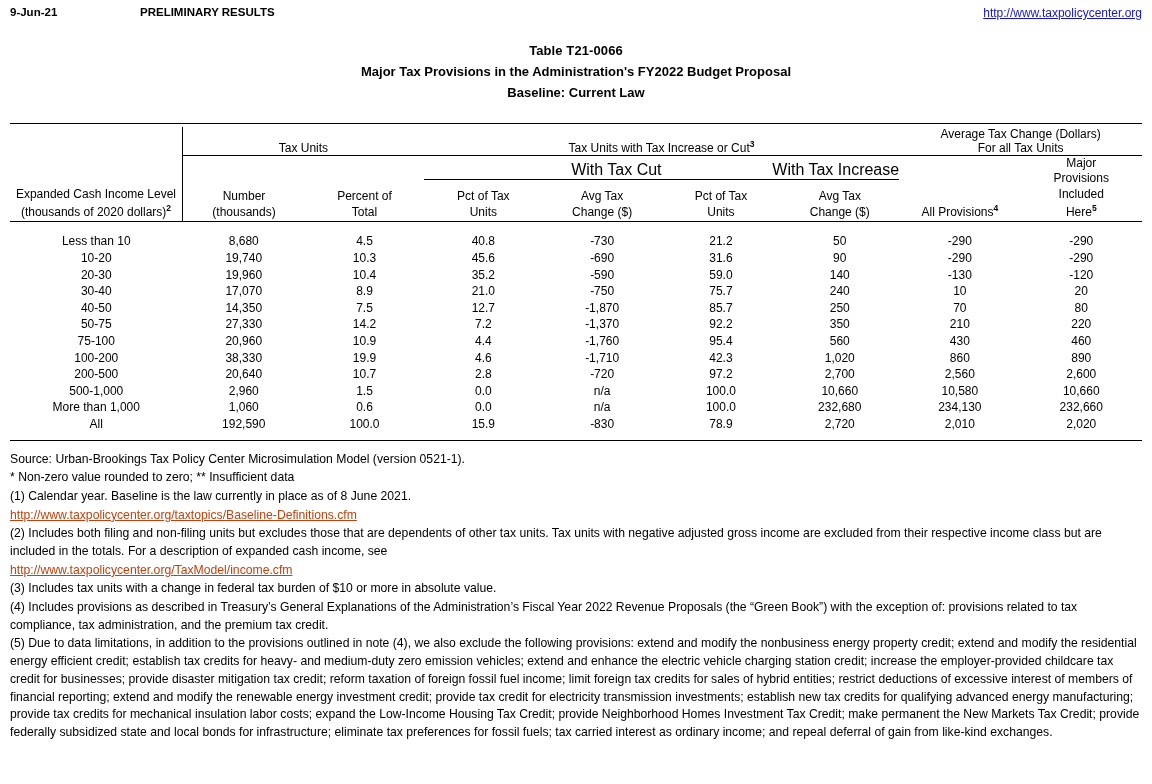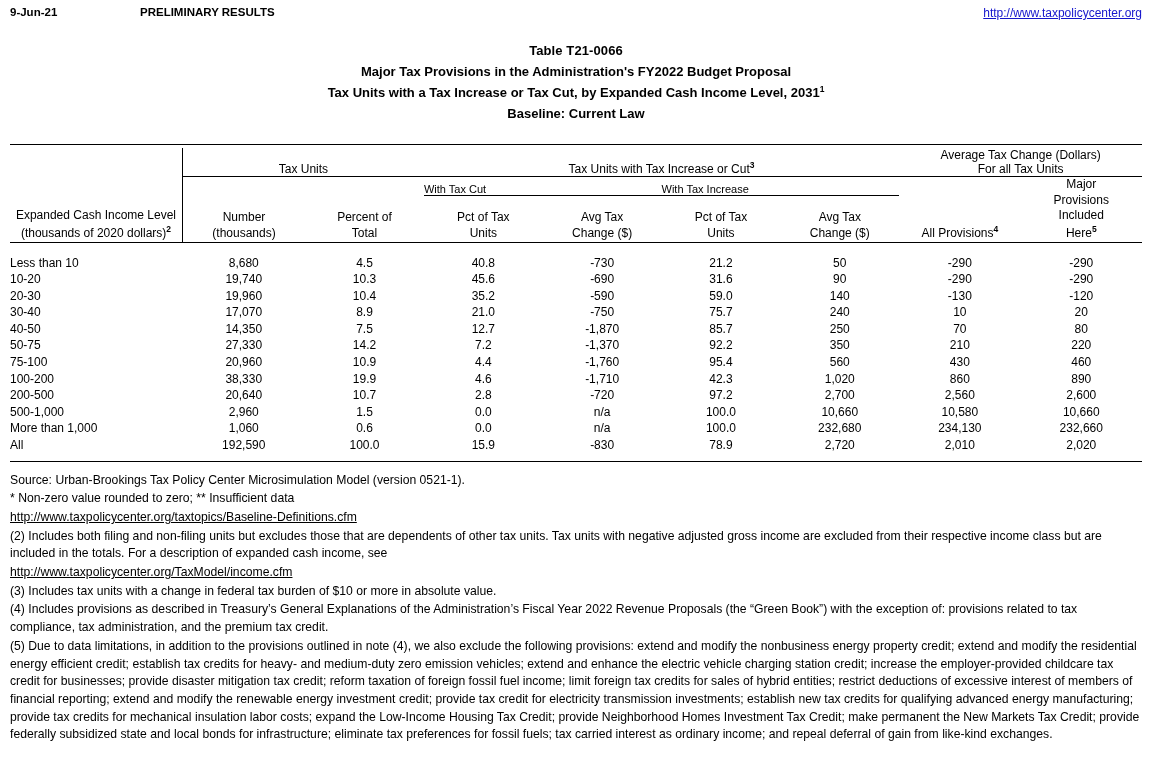--- a/index.html
+++ b/index.html
@@ -64,23 +64,23 @@
   .rule-bot td { border-top: 1.6px solid #000; height: 3px; font-size: 0; }
 
   .hdr-grp {
     text-align: center;
     font-weight: bold;
     font-size: 12px;
     padding: 5px 2px 3px 2px;
   }
   .hdr-grp.under { border-bottom: 1px solid #000; }
   .hdr-sub {
-    text-align: left;
-    font-weight: bold;
-    font-size: 11px;
+    text-align: right;
+    font-weight: bold;
+    font-size: 16px;
     padding: 3px 2px 2px 2px;
   }
   .hdr-sub.under { border-bottom: 1px solid #000; }
   .hdr-col {
     text-align: center;
     font-weight: bold;
     font-size: 12px;
     padding: 4px 3px 6px 3px;
     line-height: 1.32;
   }
@@ -89,21 +89,21 @@
     font-weight: bold;
     font-size: 12px;
     line-height: 1.32;
     padding: 6px 4px 6px 4px;
     border-right: 1px solid #000;
     border-bottom: 1px solid #000;
   }
   .hdr-bottom-rule { border-bottom: 1px solid #000; }
 
   td.stub {
-    text-align: left;
+    text-align: center;
     font-weight: bold;
     padding: 1px 28px 1px 4px;
     white-space: nowrap;
   }
   td.num {
     text-align: center;
     padding: 1px 2px;
     white-space: nowrap;
   }
   tr.datarow td { height: 16.6px; line-height: 16.6px; }
@@ -121,41 +121,40 @@
   col.c-f    { width: 95px; }
 
   
   .notes {
     margin-top: 7px;
     font-size: 12.2px;
     line-height: 1.45;
   }
   .notes p { margin: 0 0 1px 0; }
   .notes a {
-    color: #000000;
+    color: #c2410c;
     text-decoration: underline;
     font-size: 12.2px;
   }
   .link-line { margin: 0; }
 </style>
 </head>
 <body>
 
 <div class="page">
 
   <div class="topbar">
     <div class="date">9-Jun-21</div>
     <div class="prelim">PRELIMINARY RESULTS</div>
     <div class="url">http://www.taxpolicycenter.org</div>
   </div>
 
   <div class="titles">
     <div class="t1">Table T21-0066</div>
     <div>Major Tax Provisions in the Administration's FY2022 Budget Proposal</div>
-    <div><span>Tax Units with a Tax Increase or Tax Cut, by Expanded Cash Income Level, 2031</span><sup>1</sup></div>
     <div>Baseline: Current Law</div>
   </div>
 
   <table class="main">
     <colgroup>
       <col class="c-stub">
         <col class="c-num">
         <col class="c-pct">
         <col class="c-a">
         <col class="c-b">
@@ -367,20 +366,21 @@
         </tr>
       <tr class="rule-bot">
           <td colspan="9"></td>
         </tr>
     </tbody>
   </table>
 
   <div class="notes">
     <p>Source: Urban-Brookings Tax Policy Center Microsimulation Model (version 0521-1).</p>
     <p>* Non-zero value rounded to zero; ** Insufficient data</p>
+    <p>(1) Calendar year. Baseline is the law currently in place as of 8 June 2021.</p>
     <p class="link-line"><a href="#">http://www.taxpolicycenter.org/taxtopics/Baseline-Definitions.cfm</a></p>
     <p>(2) Includes both filing and non-filing units but excludes those that are dependents of other tax units. Tax units with negative adjusted gross income are excluded from their respective income class but are included in the totals. For a description of expanded cash income, see</p>
     <p class="link-line"><a href="#">http://www.taxpolicycenter.org/TaxModel/income.cfm</a></p>
     <p>(3) Includes tax units with a change in federal tax burden of $10 or more in absolute value.</p>
     <p>(4) Includes provisions as described in Treasury’s General Explanations of the Administration’s Fiscal Year 2022 Revenue Proposals (the “Green Book”) with the exception of: provisions related to tax compliance, tax administration, and the premium tax credit.</p>
     <p>(5) Due to data limitations, in addition to the provisions outlined in note (4), we also exclude the following provisions: extend and modify the nonbusiness energy property credit; extend and modify the residential energy efficient credit; establish tax credits for heavy- and medium-duty zero emission vehicles; extend and enhance the electric vehicle charging station credit; increase the employer-provided childcare tax credit for businesses; provide disaster mitigation tax credit; reform taxation of foreign fossil fuel income; limit foreign tax credits for sales of hybrid entities; restrict deductions of excessive interest of members of financial reporting; extend and modify the renewable energy investment credit; provide tax credit for electricity transmission investments; establish new tax credits for qualifying advanced energy manufacturing; provide tax credits for mechanical insulation labor costs; expand the Low-Income Housing Tax Credit; provide Neighborhood Homes Investment Tax Credit; make permanent the New Markets Tax Credit; provide federally subsidized state and local bonds for infrastructure; eliminate tax preferences for fossil fuels; tax carried interest as ordinary income; and repeal deferral of gain from like-kind exchanges.</p>
   </div>
 
 </div>
 

